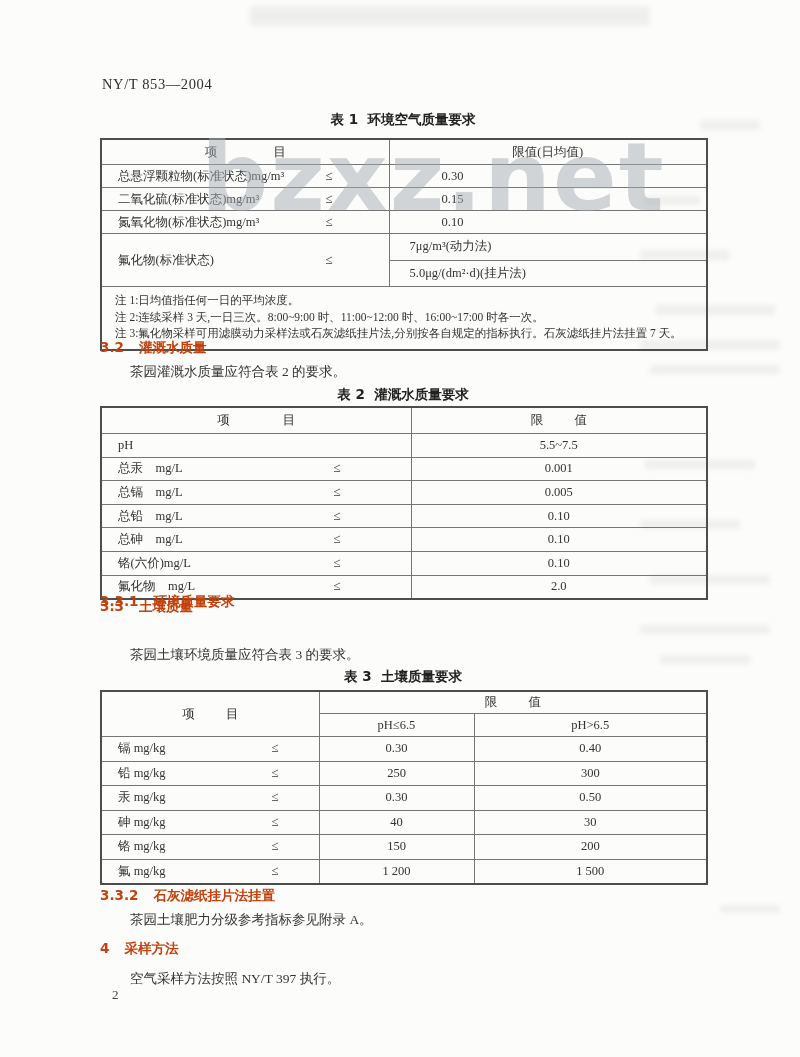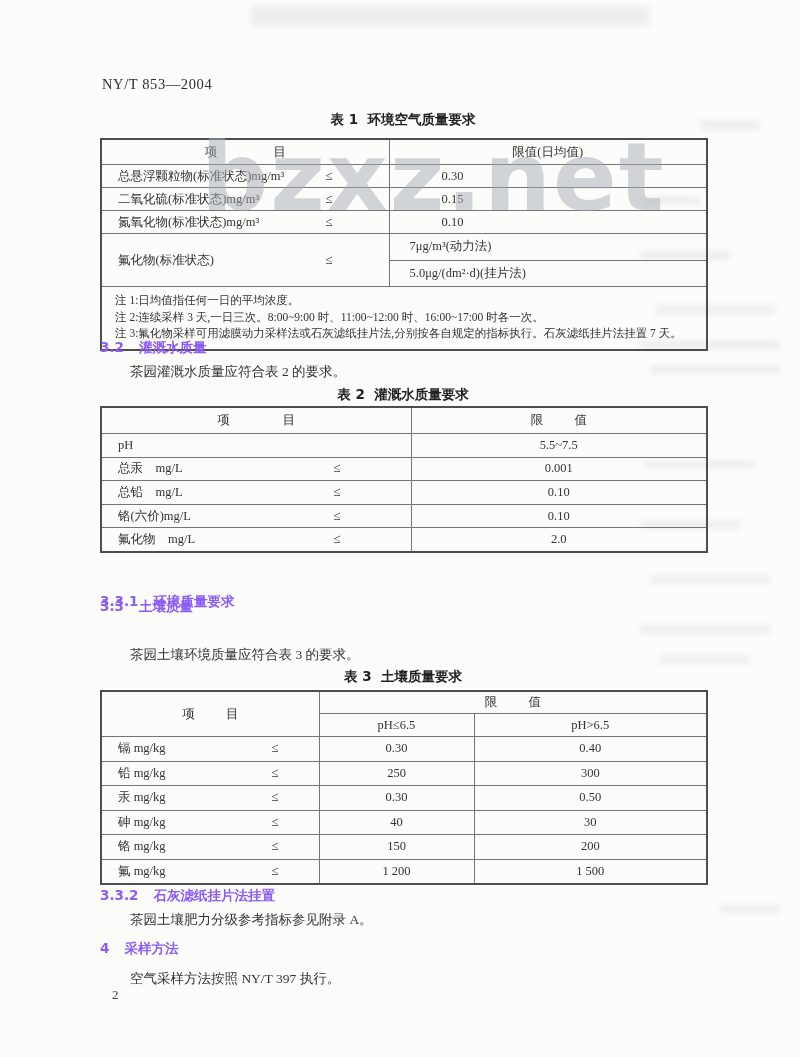--- a/index.html
+++ b/index.html
@@ -10,21 +10,21 @@
   .pagenum{position:absolute;left:112px;top:987px;font-size:13px;color:#444;}
   
   .watermark{position:absolute;left:201px;top:131px;z-index:6;pointer-events:none;
              font-family:"DejaVu Sans", sans-serif;font-weight:bold;font-size:94px;line-height:1;
              letter-spacing:2px;color:rgba(165,172,177,0.5);}
   
   .caption{position:absolute;left:100px;width:606px;text-align:center;white-space:pre;
            font-family:"DejaVu Sans", sans-serif;font-weight:bold;font-size:13.5px;color:#222;}
   #cap1{top:111px}#cap2{top:386px}#cap3{top:668px}
   .heading{position:absolute;left:100px;display:flex;gap:15px;align-items:baseline;
-           font-family:"DejaVu Sans", sans-serif;font-weight:bold;font-size:13.5px;color:#8b5cf6;}
+           font-family:"DejaVu Sans", sans-serif;font-weight:bold;font-size:13.5px;color:#c2410c;}
   #h32{top:339px}#h33{top:598px}#h331{top:593px}#h332{top:887px}#h4{top:940px}
   .body-text{position:absolute;left:130px;font-size:13.5px;color:#333;white-space:pre;}
   #b32{top:363px}#b331{top:646px}#b332{top:911px}#b4{top:970px}
   
   table{position:absolute;left:100px;width:606px;border-collapse:collapse;table-layout:fixed;
         font-size:12.5px;color:#333;background:transparent;}
   #table1{top:138px}#table2{top:406px}#table3{top:690px}
   td{border:1px solid #757575;padding:0;height:22px;vertical-align:middle;}
   table{border:2px solid #4d4d4d;}
   tr.hdr td{text-align:center;white-space:pre;height:24px;}
@@ -138,21 +138,33 @@
       <td class="valc">5.5~7.5</td>
     </tr>
     <tr>
       <td>
             <div class="ic"><span>总汞    mg/L</span><span class="op">≤</span></div>
           </td>
       <td class="valc">0.001</td>
     </tr>
     <tr>
       <td>
+            <div class="ic"><span>总镉    mg/L</span><span class="op">≤</span></div>
+          </td>
+      <td class="valc">0.005</td>
+    </tr>
+    <tr>
+      <td>
             <div class="ic"><span>总铅    mg/L</span><span class="op">≤</span></div>
+          </td>
+      <td class="valc">0.10</td>
+    </tr>
+    <tr>
+      <td>
+            <div class="ic"><span>总砷    mg/L</span><span class="op">≤</span></div>
           </td>
       <td class="valc">0.10</td>
     </tr>
     <tr>
       <td>
             <div class="ic"><span>铬(六价)mg/L</span><span class="op">≤</span></div>
           </td>
       <td class="valc">0.10</td>
     </tr>
     <tr>

